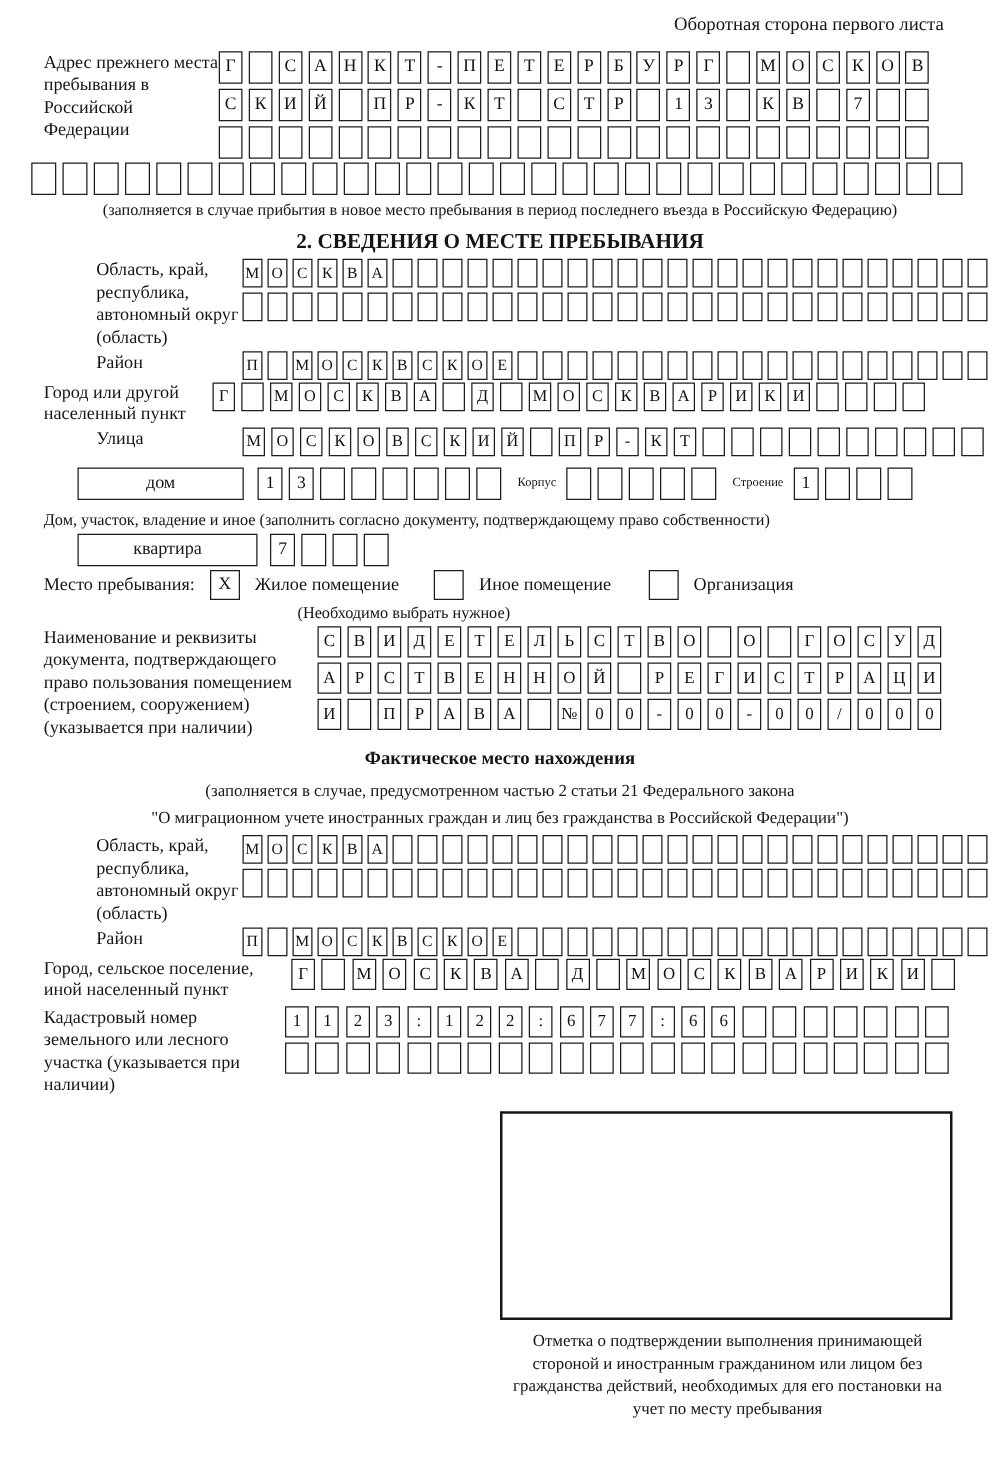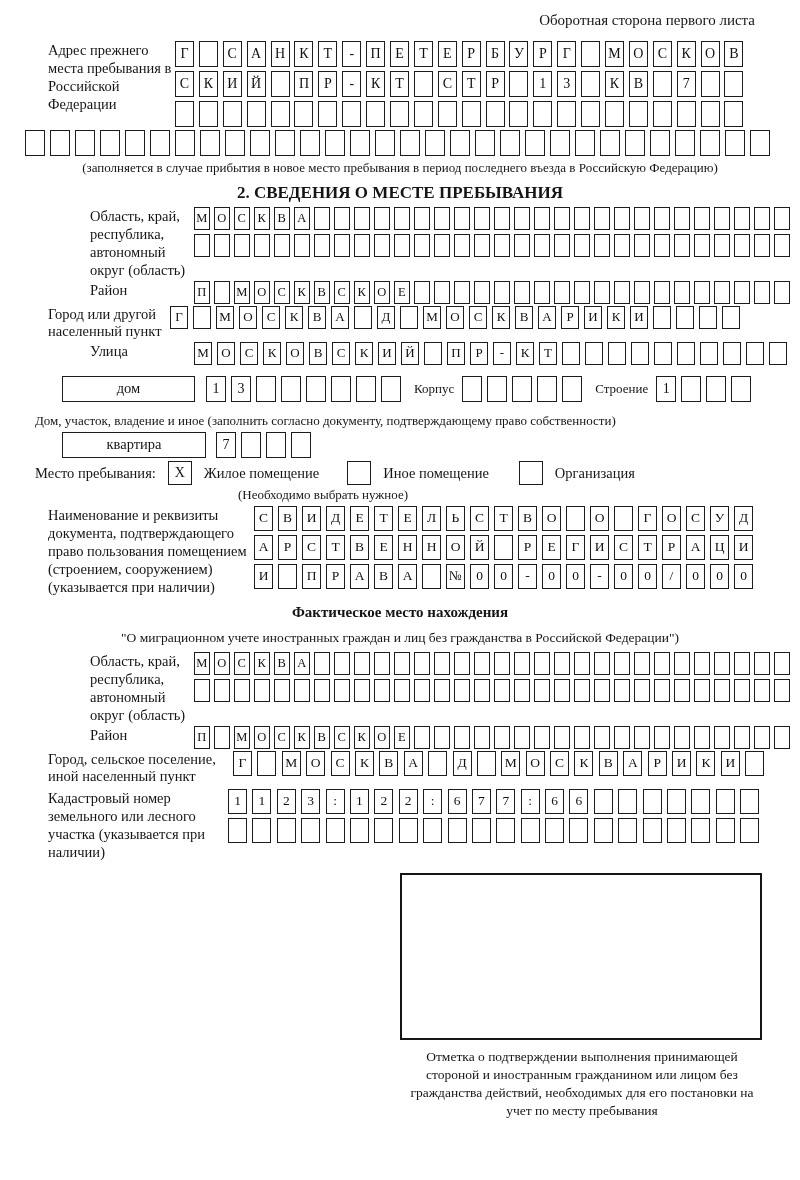--- a/index.html
+++ b/index.html
@@ -4,21 +4,21 @@
 <style>
   html,body { margin:0; padding:0; background:#ffffff; }
   .page {
     position:relative; width:800px; height:1180px; overflow:hidden;
     background:#ffffff; color:#151515;
     font-family:"Liberation Serif","DejaVu Serif",serif;
   }
   .corner { padding:12px 45px 0 0; text-align:right; font-size:15px; }
 
   .frow { display:flex; align-items:flex-start; }
-  .flabel { box-sizing:border-box; flex:0 0 auto; padding-left:48px;
+  .flabel { box-sizing:border-box; flex:0 0 auto; padding-left:35px;
             font-size:14.5px; line-height:18px; }
   .w175 { width:175px; } .w152 { width:152px;margin-left:42px; } .w170 { width:170px; }
   .w254 { width:254px; } .w233 { width:233px; } .w228 { width:228px; }
 
   .cellrow { white-space:nowrap; line-height:0; }
   .cellrow + .cellrow { margin-top:4px; }
   .cell {
     display:inline-block; box-sizing:border-box; vertical-align:top;
     border:1.7px solid #1c1c1c; background:#fff; text-align:center;
     font-family:"Liberation Serif",serif; color:#111;
@@ -38,21 +38,21 @@
   .sec-title { text-align:center; font-weight:bold; font-size:17px; margin:7px 0 4px; }
 
   .mb2 { margin-bottom:2px; } .mb4 { margin-bottom:4px; }
   .lh17 { line-height:17px; }
 
   .house-row { display:flex; align-items:center; margin:2px 0 2px 62px; }
   .labelbox { box-sizing:border-box; border:1.7px solid #1c1c1c; height:26px;
               line-height:23px; text-align:center; font-size:14.5px; flex:0 0 auto; }
   .lbdom { width:133px; margin-right:11px; }
   .lbkv  { width:144px; margin-right:10px; }
-  .inl { font-size:13px; margin:14px 8px; flex:0 0 auto; }
+  .inl { font-size:10px; margin:14px 8px; flex:0 0 auto; }
   .note-left { margin:2px 0 3px 35px; }
 
   .stay-row { display:flex; align-items:center; margin:3px 0 0 35px; font-size:14.5px; }
   .checkbox { box-sizing:border-box; width:24px; height:24px; border:1.7px solid #1c1c1c;
               line-height:21px; text-align:center; font-size:14px; flex:0 0 auto; }
   .stay-row .opt { margin-left:12px; }
   .stay-row .cb1 { margin-left:12px; } .stay-row .cb2 { margin-left:28px; } .stay-row .cb3 { margin-left:30px; }
   .note-choose { margin:2px 0 3px 238px; }
 
   .fact-title { text-align:center; font-weight:bold; font-size:15px; margin:8px 0 6px; }
@@ -136,20 +136,21 @@
     <div class="flabel w254">Наименование и реквизиты документа, подтверждающего право пользования помещением (строением, сооружением) (указывается при наличии)</div>
     <div>
       <div class="cellrow cv-d"><span class="cell">С</span><span class="cell">В</span><span class="cell">И</span><span class="cell">Д</span><span class="cell">Е</span><span class="cell">Т</span><span class="cell">Е</span><span class="cell">Л</span><span class="cell">Ь</span><span class="cell">С</span><span class="cell">Т</span><span class="cell">В</span><span class="cell">О</span><span class="cell"></span><span class="cell">О</span><span class="cell"></span><span class="cell">Г</span><span class="cell">О</span><span class="cell">С</span><span class="cell">У</span><span class="cell">Д</span></div>
       <div class="cellrow cv-d"><span class="cell">А</span><span class="cell">Р</span><span class="cell">С</span><span class="cell">Т</span><span class="cell">В</span><span class="cell">Е</span><span class="cell">Н</span><span class="cell">Н</span><span class="cell">О</span><span class="cell">Й</span><span class="cell"></span><span class="cell">Р</span><span class="cell">Е</span><span class="cell">Г</span><span class="cell">И</span><span class="cell">С</span><span class="cell">Т</span><span class="cell">Р</span><span class="cell">А</span><span class="cell">Ц</span><span class="cell">И</span></div>
       <div class="cellrow cv-d"><span class="cell">И</span><span class="cell"></span><span class="cell">П</span><span class="cell">Р</span><span class="cell">А</span><span class="cell">В</span><span class="cell">А</span><span class="cell"></span><span class="cell">№</span><span class="cell">0</span><span class="cell">0</span><span class="cell">-</span><span class="cell">0</span><span class="cell">0</span><span class="cell">-</span><span class="cell">0</span><span class="cell">0</span><span class="cell">/</span><span class="cell">0</span><span class="cell">0</span><span class="cell">0</span></div>
     </div>
   </div>
 
   <div class="fact-title">Фактическое место нахождения</div>
   <div class="fact-note">
+    <div>(заполняется в случае, предусмотренном частью 2 статьи 21 Федерального закона</div>
     <div>"О миграционном учете иностранных граждан и лиц без гражданства в Российской Федерации")</div>
   </div>
 
   <div class="frow mb2">
     <div class="flabel w152">Область, край, республика, автономный округ (область)</div>
     <div>
       <div class="cellrow cv-sm"><span class="cell">М</span><span class="cell">О</span><span class="cell">С</span><span class="cell">К</span><span class="cell">В</span><span class="cell">А</span><span class="cell"></span><span class="cell"></span><span class="cell"></span><span class="cell"></span><span class="cell"></span><span class="cell"></span><span class="cell"></span><span class="cell"></span><span class="cell"></span><span class="cell"></span><span class="cell"></span><span class="cell"></span><span class="cell"></span><span class="cell"></span><span class="cell"></span><span class="cell"></span><span class="cell"></span><span class="cell"></span><span class="cell"></span><span class="cell"></span><span class="cell"></span><span class="cell"></span><span class="cell"></span><span class="cell"></span></div>
       <div class="cellrow cv-sm"><span class="cell"></span><span class="cell"></span><span class="cell"></span><span class="cell"></span><span class="cell"></span><span class="cell"></span><span class="cell"></span><span class="cell"></span><span class="cell"></span><span class="cell"></span><span class="cell"></span><span class="cell"></span><span class="cell"></span><span class="cell"></span><span class="cell"></span><span class="cell"></span><span class="cell"></span><span class="cell"></span><span class="cell"></span><span class="cell"></span><span class="cell"></span><span class="cell"></span><span class="cell"></span><span class="cell"></span><span class="cell"></span><span class="cell"></span><span class="cell"></span><span class="cell"></span><span class="cell"></span><span class="cell"></span></div>
     </div>
   </div>

